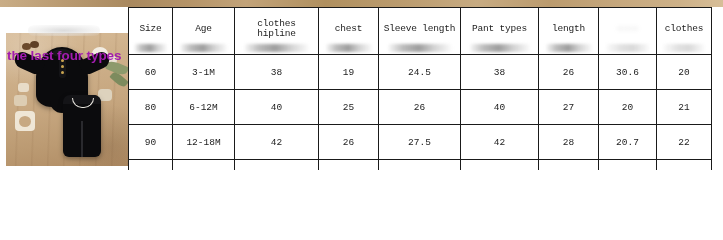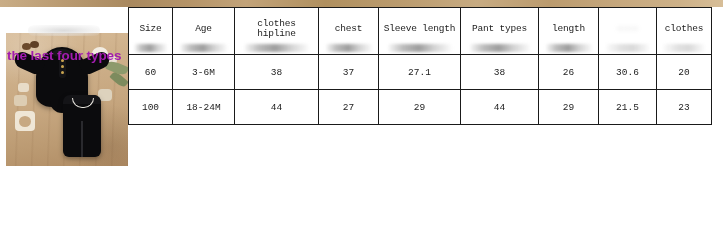--- a/index.html
+++ b/index.html
@@ -341,28 +341,50 @@
         </th>
         <th>
           <span class="hdr-title">clothes</span>
           <span class="hdr-blur faint"></span>
         </th>
       </tr>
   </thead>
   <tbody>
       <tr>
         <td>60</td>
-        <td>3-6M</td>
+        <td>3-1M</td>
         <td>38</td>
-        <td>37</td>
-        <td>27.1</td>
+        <td>19</td>
+        <td>24.5</td>
         <td>38</td>
         <td>26</td>
         <td>30.6</td>
         <td>20</td>
+      </tr>
+      <tr>
+        <td>80</td>
+        <td>6-12M</td>
+        <td>40</td>
+        <td>25</td>
+        <td>26</td>
+        <td>40</td>
+        <td>27</td>
+        <td>20</td>
+        <td>21</td>
+      </tr>
+      <tr>
+        <td>90</td>
+        <td>12-18M</td>
+        <td>42</td>
+        <td>26</td>
+        <td>27.5</td>
+        <td>42</td>
+        <td>28</td>
+        <td>20.7</td>
+        <td>22</td>
       </tr>
       <tr>
         <td>100</td>
         <td>18-24M</td>
         <td>44</td>
         <td>27</td>
         <td>29</td>
         <td>44</td>
         <td>29</td>
         <td>21.5</td>

